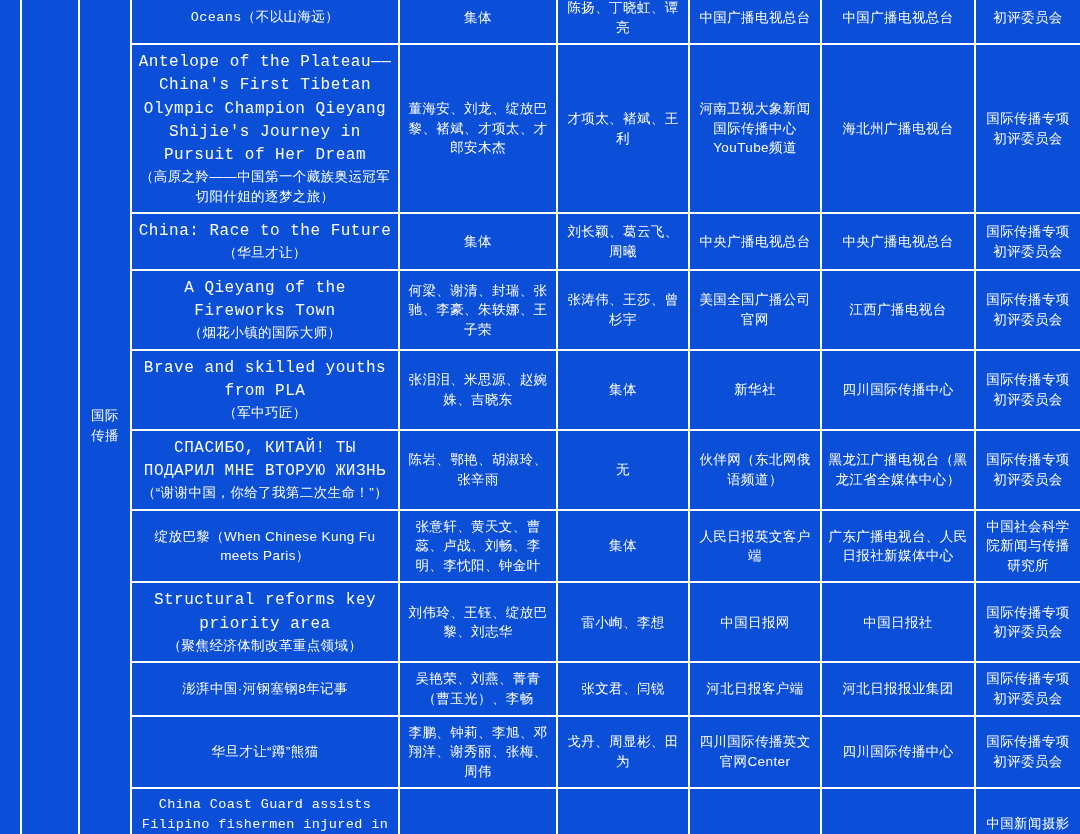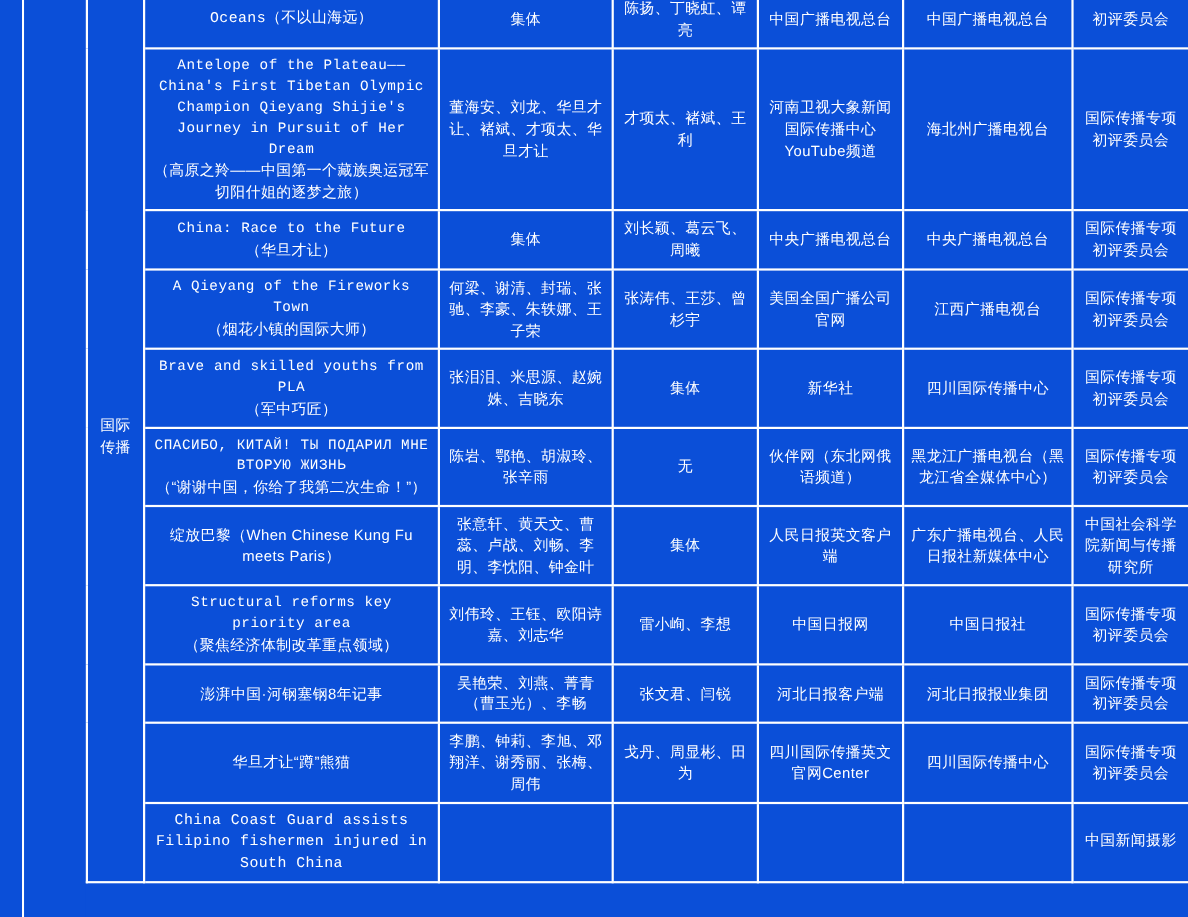--- a/index.html
+++ b/index.html
@@ -89,21 +89,21 @@
   }
   td.committee {
     width: 106px;
   }
   .vtxt {
     display: block;
   }
   .latin {
     font-family: "Liberation Mono", monospace;
     letter-spacing: 0.5px;
-    font-size: 13px;
+    font-size: 16px;
   }
   .cut-top td {
     border-top: none;
   }
   .cut-bottom td {
     border-bottom: none;
     font-family: Liberation Mono, monospace;
   }
 </style>
 </head>
@@ -134,21 +134,21 @@
         <td class="org1">中国广播电视总台</td>
         <td class="org2">中国广播电视总台</td>
         <td class="committee">初评委员会</td>
       </tr>
 
       <tr>
         <td class="title">
           <span class="vtxt latin">Antelope of the Plateau——China's First Tibetan Olympic Champion Qieyang Shijie's Journey in Pursuit of Her Dream</span>
           <span class="vtxt">（高原之羚——中国第一个藏族奥运冠军切阳什姐的逐梦之旅）</span>
         </td>
-        <td class="people">董海安、刘龙、华旦才让、褚斌、才项太、华旦才让</td>
+        <td class="people">董海安、刘龙、绽放巴黎、褚斌、才项太、才郎安木杰</td>
         <td class="people2">才项太、褚斌、王利</td>
         <td class="org1">河南卫视大象新闻国际传播中心YouTube频道</td>
         <td class="org2">海北州广播电视台</td>
         <td class="committee">国际传播专项初评委员会</td>
       </tr>
 
       <tr>
         <td class="title">
           <span class="vtxt latin">China: Race to the Future</span>
           <span class="vtxt">（华旦才让）</span>
@@ -203,21 +203,21 @@
         <td class="org1">人民日报英文客户端</td>
         <td class="org2">广东广播电视台、人民日报社新媒体中心</td>
         <td class="committee">中国社会科学院新闻与传播研究所</td>
       </tr>
 
       <tr>
         <td class="title">
           <span class="vtxt latin">Structural reforms key priority area</span>
           <span class="vtxt">（聚焦经济体制改革重点领域）</span>
         </td>
-        <td class="people">刘伟玲、王钰、欧阳诗嘉、刘志华</td>
+        <td class="people">刘伟玲、王钰、绽放巴黎、刘志华</td>
         <td class="people2">雷小峋、李想</td>
         <td class="org1">中国日报网</td>
         <td class="org2">中国日报社</td>
         <td class="committee">国际传播专项初评委员会</td>
       </tr>
 
       <tr>
         <td class="title">澎湃中国·河钢塞钢8年记事</td>
         <td class="people">吴艳荣、刘燕、菁青（曹玉光）、李畅</td>
         <td class="people2">张文君、闫锐</td>

